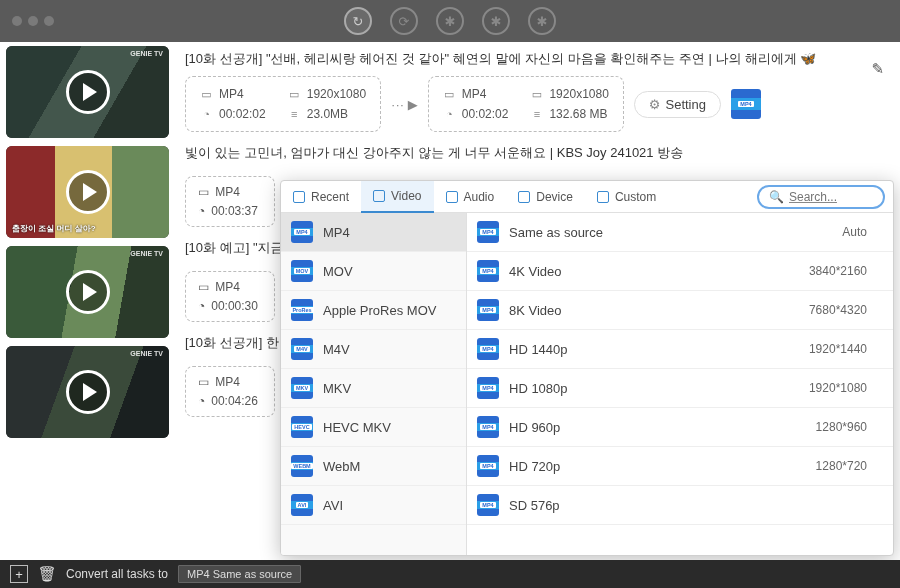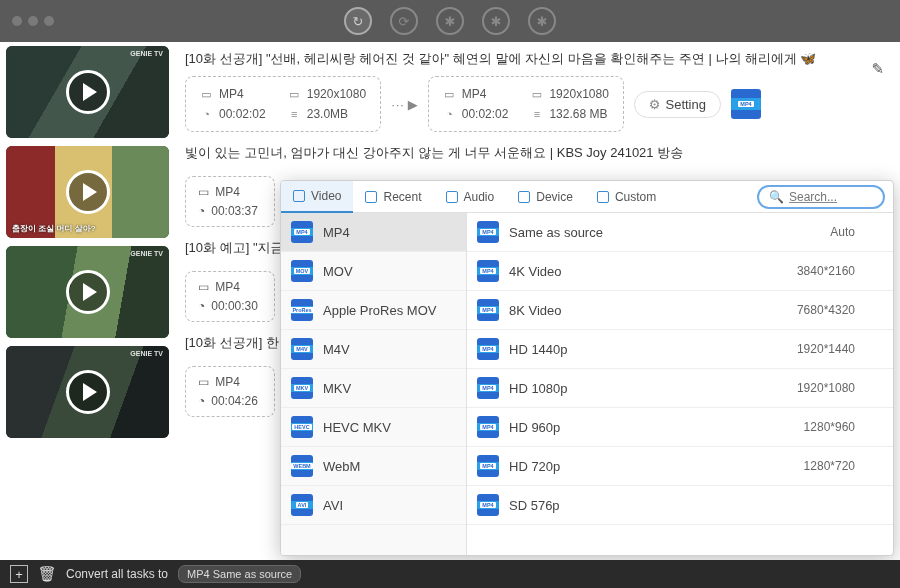--- a/index.html
+++ b/index.html
@@ -60,31 +60,31 @@
 .dd-tab.active { background: #eaf3fc; border-bottom: 2px solid #3a8ad0; margin-bottom: -1px; }
 .dd-tab .tic { width: 12px; height: 12px; border: 1px solid #3a8ad0; border-radius: 2px; display: inline-block; }
 .dd-search { margin-left: auto; margin-right: 8px; border: 2px solid #6aa8e8; border-radius: 14px; padding: 3px 10px; display: flex; align-items: center; gap: 5px; width: 128px; }
 .dd-search input { border: none; outline: none; font-size: 12px; width: 100%; color: #888; background: transparent; text-decoration: underline; }
 .dd-body { flex: 1; display: flex; overflow: hidden; }
 .dd-col { display: flex; flex-direction: column; overflow-y: auto; }
 .dd-col.left { width: 186px; border-right: 1px solid #e0e0e0; background: #f9f9f9; }
 .dd-col.right { flex: 1; }
 .dd-row { display: flex; align-items: center; gap: 10px; padding: 8px 10px; border-bottom: 1px solid #eee; font-size: 13px; color: #444; cursor: pointer; }
 .dd-row.selected { background: #e4e4e4; }
-.dd-row .res { margin-left: auto; color: #666; font-size: 12px; margin-right: 28px; }
+.dd-row .res { margin-left: auto; color: #666; font-size: 12px; margin-right: 16px; }
 .dd-row .fmt-badge { width: 22px; height: 22px; }
 .dd-col::-webkit-scrollbar { width: 10px; }
 .dd-col::-webkit-scrollbar-thumb { background: #bbb; border-radius: 5px; }
 .dd-col::-webkit-scrollbar-track { background: #eee; }
 
 
 .bottombar { position: absolute; bottom: 0; left: 0; right: 0; height: 28px; background: #2a2a2a; display: flex; align-items: center; padding: 0 10px; gap: 10px; color: #ddd; font-size: 12px; }
 .bb-ic { width: 18px; height: 18px; border: 1.5px solid #bbb; display: flex; align-items: center; justify-content: center; font-size: 13px; cursor: pointer; }
 .bb-ic.trash { border: none; font-size: 15px; }
-.bb-sel { background: #4a4a4a; border: 1px solid #666; border-radius: 7px; padding: 2px 8px; font-size: 11px; cursor: pointer; }
+.bb-sel { background: #4a4a4a; border: 1px solid #666; border-radius: 1px; padding: 2px 8px; font-size: 11px; cursor: pointer; }
 </style>
 </head>
 <body>
 
 <div class="titlebar">
   <div class="traffic-lights">
     <div class="light"></div>
     <div class="light"></div>
     <div class="light"></div>
   </div>
@@ -212,27 +212,27 @@
             <span class="ic">◔</span>
             <span>00:04:26</span>
           </div>
       </div>
     </div>
   </div>
 </div>
 
 <div class="dropdown">
   <div class="dd-tabs">
+    <div class="dd-tab">
+        <span class="tic"></span>
+        <span>Recent</span>
+      </div>
     <div class="dd-tab active">
         <span class="tic"></span>
         <span>Video</span>
-      </div>
-    <div class="dd-tab">
-        <span class="tic"></span>
-        <span>Recent</span>
       </div>
     <div class="dd-tab">
         <span class="tic"></span>
         <span>Audio</span>
       </div>
     <div class="dd-tab">
         <span class="tic"></span>
         <span>Device</span>
       </div>
     <div class="dd-tab">

